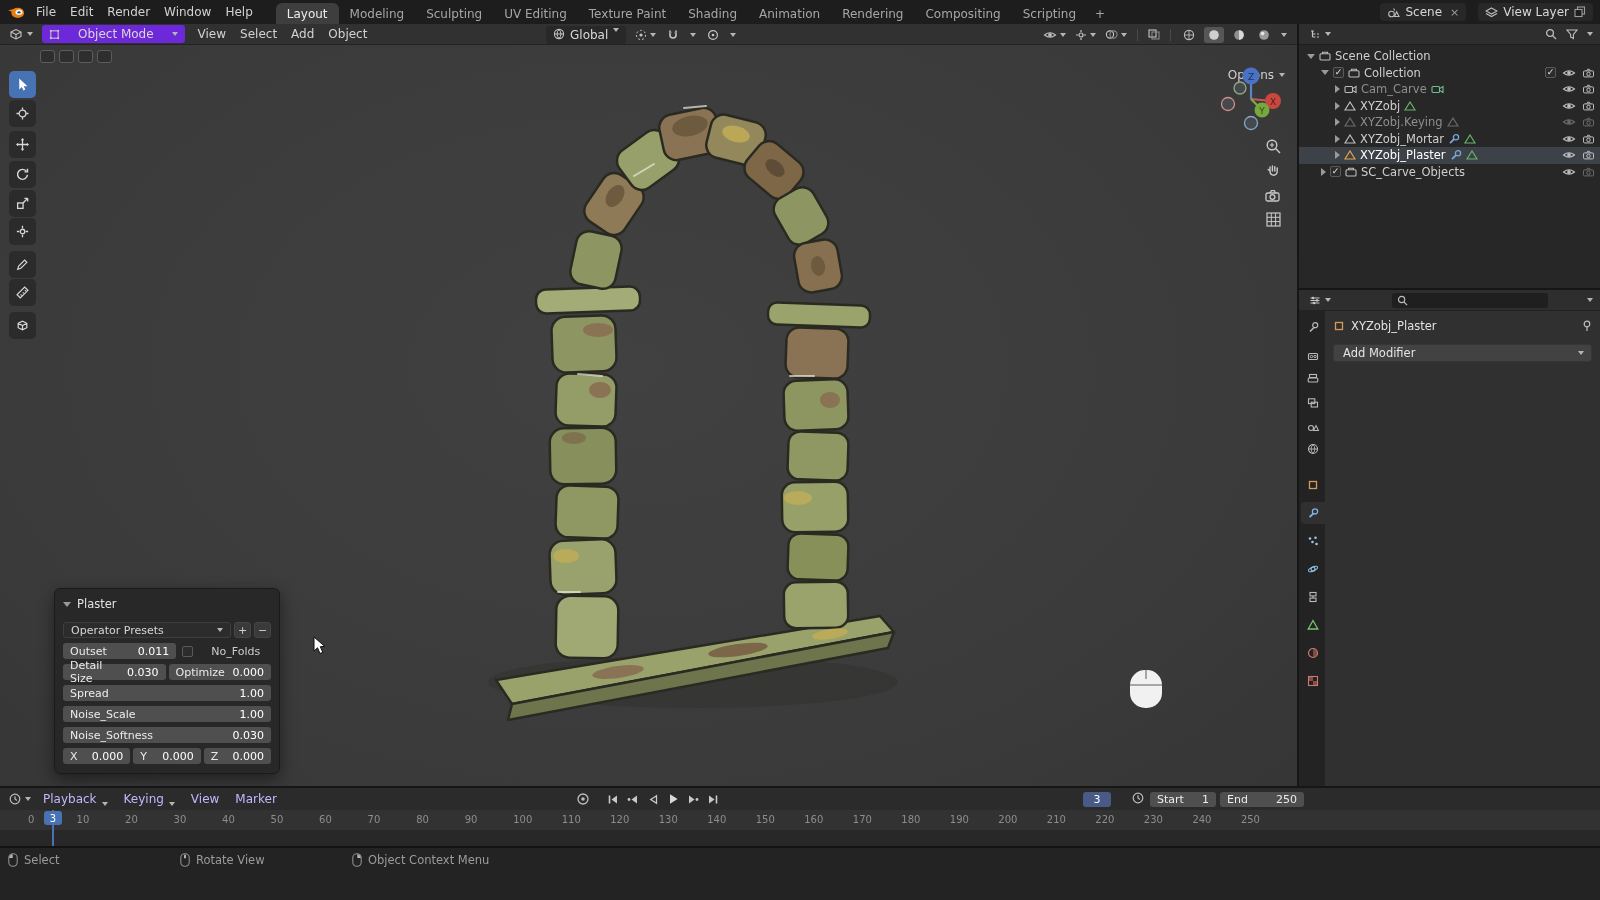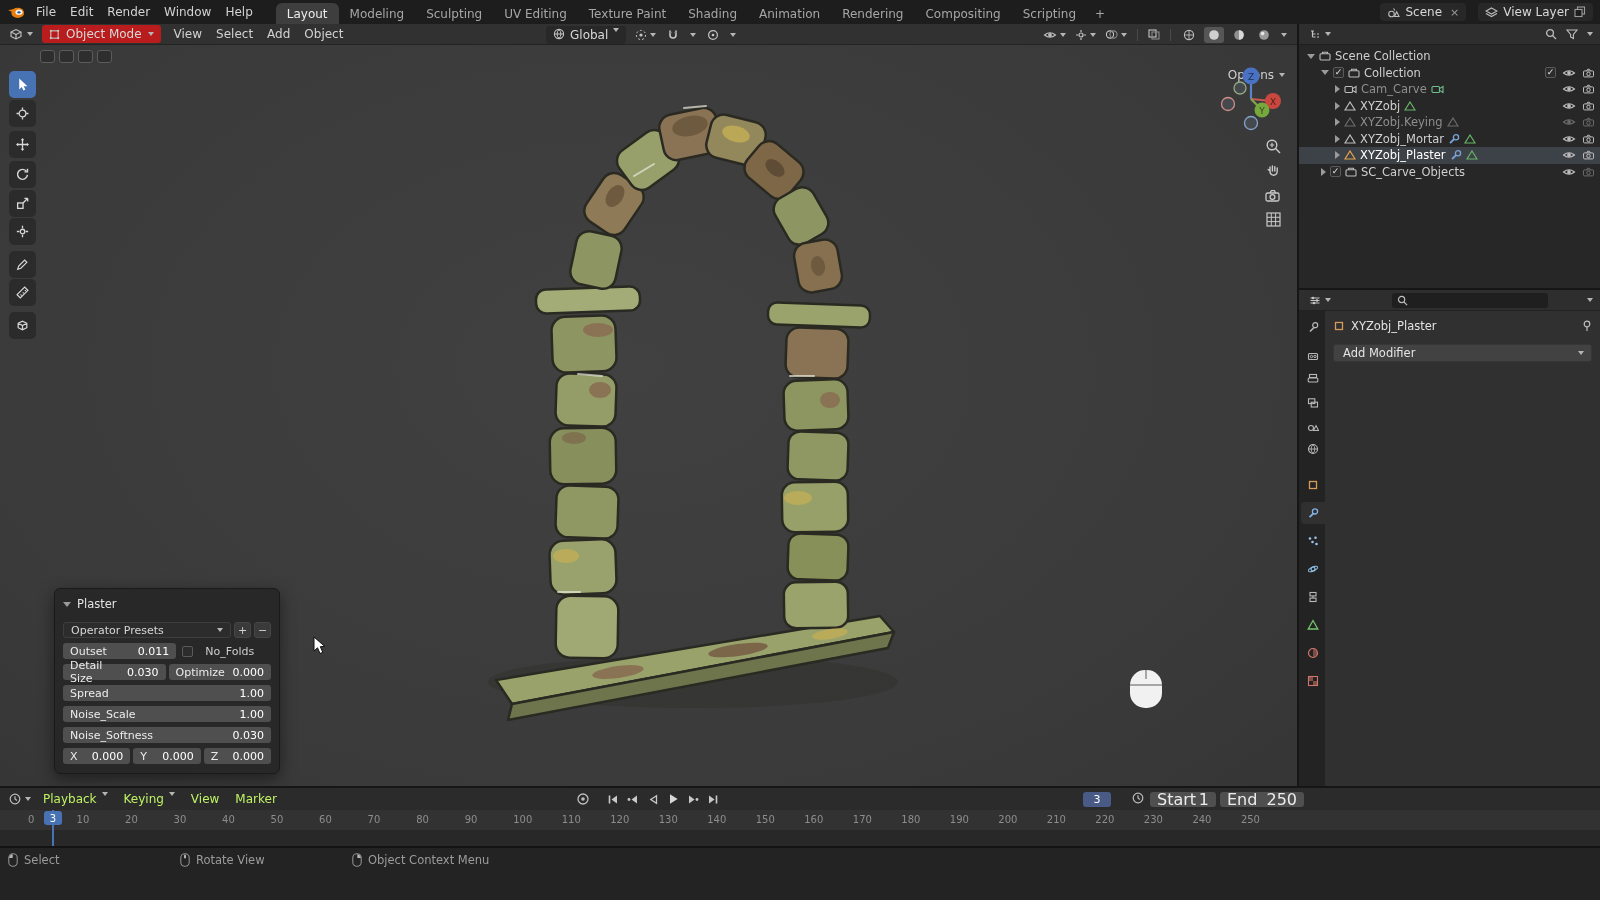--- a/index.html
+++ b/index.html
@@ -19,21 +19,21 @@
 .wtab{display:flex;align-items:center;padding:0 11px;color:#a6a6a6;border-radius:6px 6px 0 0;margin-top:3px}
 .wtab.active{background:#3e3e3e;color:#ececec}
 .wplus{padding:0 8px}
 .tb-right{margin-left:auto;display:flex;align-items:center;gap:12px}
 .tb-widget{display:flex;align-items:center;gap:5px;background:#282828;border-radius:4px;padding:2px 7px;color:#d8d8d8}
 .xbtn{color:#9c9c9c;font-size:11px;margin-left:3px}
 
 .viewport{position:absolute;left:0;top:24px;width:1297px;height:762px;background:radial-gradient(ellipse 950px 620px at 48% 45%,#414141,#3a3a3a 72%,#353535);overflow:hidden}
 .vp-header{position:absolute;left:0;top:0;width:100%;height:21px;background:#313131;border-bottom:1px solid #232323;display:flex;align-items:center;gap:2px;padding:0 6px;z-index:4}
 .edicon{display:flex;align-items:center;gap:4px;padding:0 3px}
-.mode-drop{display:flex;align-items:center;gap:6px;background:#b91c1c;border-radius:3px;padding:2px 7px;margin-left:4px}
+.mode-drop{display:flex;align-items:center;gap:18px;background:#6d28d9;border-radius:3px;padding:2px 7px;margin-left:4px}
 .vmenus{display:flex;margin-left:4px}
 .vh-center{position:absolute;left:546px;top:0;height:21px;display:flex;align-items:center;gap:7px}
 .orient-drop{display:flex;align-items:flex-start;gap:5px;background:#282828;border-radius:3px;padding:2px 7px}
 .vh-ic{display:flex;align-items:center;gap:3px;padding:1px 2px}
 .vh-right{position:absolute;right:8px;top:0;height:21px;display:flex;align-items:center;gap:5px}
 .vsep{width:1px;height:12px;background:#4a4a4a;margin:0 3px}
 .shade-btn{width:20px;height:16px;display:flex;align-items:center;justify-content:center;border-radius:3px}
 .shade-btn.active{background:#565656}
 .corner-widgets{position:absolute;left:40px;top:26px;display:flex;gap:4px;z-index:3}
 .cw{width:15px;height:13px;background:#2e2e2e;border:1px solid #5c5c5c;border-radius:3px}
@@ -47,21 +47,21 @@
 .mouse-ind{position:absolute;left:1126px;top:644px;z-index:3}
 
 .op-panel{position:absolute;left:54px;top:564px;width:226px;background:rgba(39,39,39,.97);border:1px solid #1a1a1a;border-radius:6px;padding:4px 8px 9px;box-shadow:0 5px 16px rgba(0,0,0,.45);font-size:11px;z-index:5}
 .op-head{display:flex;align-items:center;gap:6px;padding:4px 0 6px;color:#e2e2e2;font-size:11.5px}
 .op-row{display:flex;gap:3px;margin-top:5px}
 .op-drop{flex:1;display:flex;align-items:center;justify-content:space-between;background:#2c2c2c;border:1px solid #3e3e3e;border-radius:3px;height:16px;padding:0 7px;color:#d6d6d6}
 .op-btn{width:17px;height:16px;background:#3a3a3a;border:1px solid #454545;border-radius:3px;display:flex;align-items:center;justify-content:center;color:#cfcfcf}
 .op-field{height:16px;background:#4f4f4f;border-radius:3px;display:flex;align-items:center;justify-content:space-between;padding:0 7px;color:#ececec}
 .op-field .fv{color:#fff}
 .f-grow{flex:1.12}.f-half{flex:1}.f-third{flex:1}
-.op-check{display:flex;align-items:center;gap:12px;flex:1;color:#cdcdcd;padding-left:3px}
+.op-check{display:flex;align-items:center;gap:18px;flex:1;color:#cdcdcd;padding-left:3px}
 .cbx{width:11px;height:11px;background:#2c2c2c;border:1px solid #5a5a5a;border-radius:2px;display:inline-flex;align-items:center;justify-content:center;font-size:9px;color:#e8e8e8;line-height:1;flex:none}
 
 .outliner{position:absolute;left:1297px;top:24px;width:303px;height:264px;background:#272727;border-left:2px solid #161616}
 .outl-header{height:21px;background:#2e2e2e;border-bottom:1px solid #1f1f1f;display:flex;align-items:center;padding:0 7px;gap:6px}
 .outl-sp{margin-left:auto;display:flex;gap:9px;align-items:center}
 .orows{padding-top:3px}
 .orow{display:flex;align-items:center;height:16.5px;gap:4px;font-size:11.5px;color:#cfcfcf;padding-right:5px}
 .orow.active{background:#3d4148;color:#fff}
 .ind1{padding-left:8px}.ind2{padding-left:22px}.ind3{padding-left:36px}
 .oright{margin-left:auto;display:flex;align-items:center;gap:6px}
@@ -77,27 +77,27 @@
 .ptab{position:absolute;left:2px;width:24px;height:22px;display:flex;align-items:center;justify-content:center;border-radius:4px 0 0 4px}
 .ptab.active{background:#303030}
 .pcontent{position:absolute;left:26px;top:21px;right:0;bottom:0}
 .pbread{display:flex;align-items:center;gap:6px;padding:8px 8px 0;font-size:11.5px;color:#e2e2e2}
 .ppin{margin-left:auto}
 .addmod{margin:11px 8px 0;height:18px;background:#424242;border:1px solid #363636;border-radius:3px;display:flex;align-items:center;padding:0 9px;font-size:11.5px;color:#e4e4e4;position:relative}
 .addmod .chev{position:absolute;right:7px}
 
 .timeline{position:absolute;left:0;top:786px;width:1600px;height:60px;background:#2b2b2b;border-top:2px solid #161616}
 .tl-head{height:22px;display:flex;align-items:center;padding:0 6px;gap:2px;position:relative}
-.tlmenu{display:flex;align-items:flex-start;gap:5px;padding:2px 7px;color:#bef264}
+.tlmenu{display:flex;align-items:flex-end;gap:5px;padding:2px 7px;color:#c4b5fd}
 .rec{position:absolute;left:576px}
 .transport{position:absolute;left:604px;display:flex;align-items:center;gap:3px}
 .tbtn{width:17px;height:15px;display:flex;align-items:center;justify-content:center;border-radius:2px}
 .tl-frame{position:absolute;left:1083px;width:28px;height:15px;background:#4a5a86;border-radius:3px;color:#fff;display:flex;align-items:center;justify-content:center;font-size:11px}
 .tl-clockicon{position:absolute;left:1132px;top:4px}
-.tl-se{position:absolute;height:15px;background:#4f4f4f;border-radius:3px;display:flex;align-items:center;justify-content:space-between;padding:0 7px;font-size:16px;color:#ececec}
+.tl-se{position:absolute;height:15px;background:#4f4f4f;border-radius:3px;display:flex;align-items:center;justify-content:space-between;padding:0 7px;font-size:11px;color:#ececec}
 .tl-start{left:1150px;width:66px}
 .tl-end{left:1220px;width:84px}
 .tl-ruler{position:absolute;left:0;top:22px;right:0;bottom:0;background:linear-gradient(#323232 0 20px,#282828 20px)}
 .ticks{display:flex;padding-left:28px}
 .tick{width:48.52px;flex:none;font-size:10px;color:#8d8d8d;padding-top:4px}
 .playhead{position:absolute;left:44px;top:0;bottom:0;width:18px}
 .ph-line{position:absolute;left:8px;top:0;bottom:0;width:2px;background:#4772b3}
 .ph-box{position:absolute;left:0;top:1px;width:18px;height:14px;background:#4772b3;border-radius:3px;color:#fff;font-size:10px;display:flex;align-items:center;justify-content:center}
 
 .statusbar{position:absolute;left:0;top:846px;width:1600px;height:54px;background:#232323;border-top:2px solid #131313;font-size:11.5px;color:#9b9b9b}

